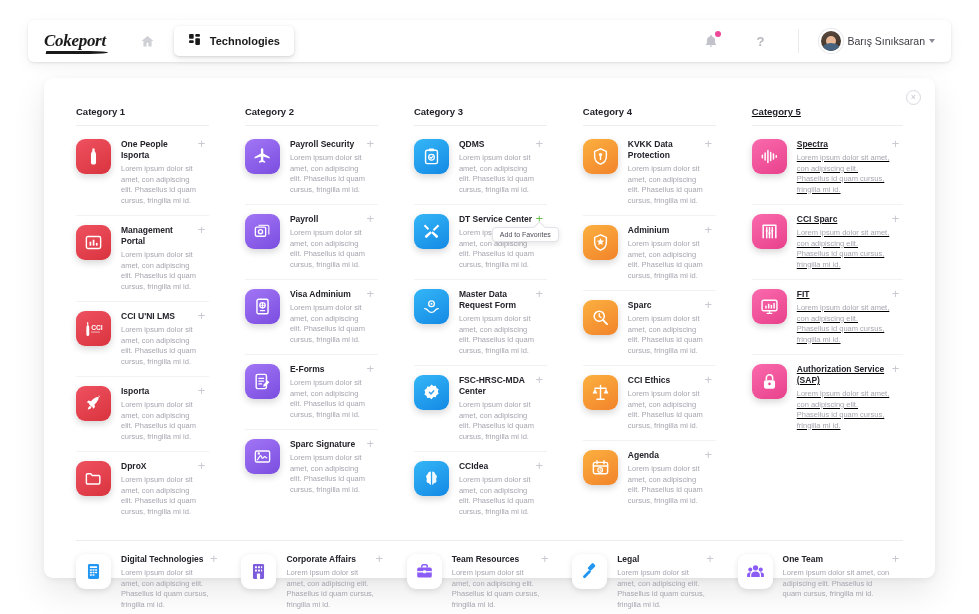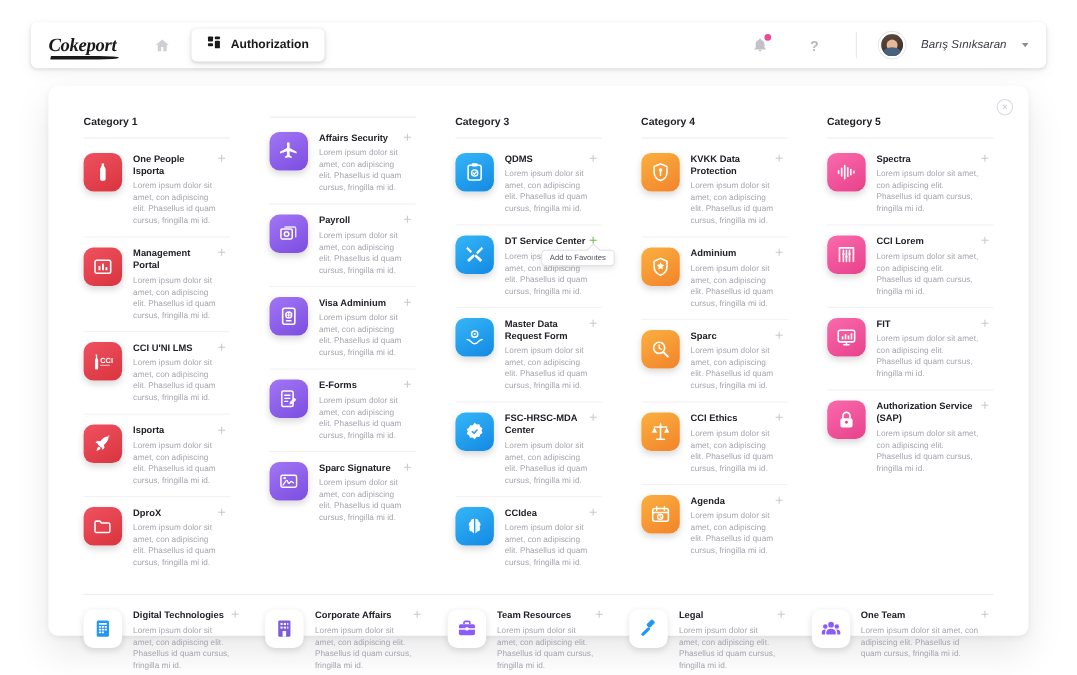--- a/index.html
+++ b/index.html
@@ -85,22 +85,22 @@
     width: 20px; height: 20px;
     display: flex; align-items: center; justify-content: center;
     font-size: 13px; color: #b6b6bd; font-weight: bold;
     cursor: pointer;
   }
   .hdr-divider {
     width: 1px; height: 24px; background: #e9e9ee;
     margin: 0 20px 0 28px;
   }
   .user-chip {
-    display: flex; align-items: center; gap: 14px;
-    margin-right: 16px; cursor: pointer; font-style: italic;
+    display: flex; align-items: center; gap: 4px;
+    margin-right: 16px; cursor: pointer;
   }
   .avatar {
     width: 24px; height: 24px; border-radius: 50%;
     background: linear-gradient(160deg,#5b4a3e,#3a2e26);
     border: 2px solid #ffffff;
     box-shadow: 0 0 0 1px #e7e7ec;
     position: relative; overflow: hidden;
     flex: none;
   }
   .avatar::before {
@@ -145,21 +145,21 @@
     padding: 28px 32px 0 32px;
   }
   .cat-row {
     display: flex;
     gap: 16px;
   }
   .cat-col {
     width: 20%;
     padding-right: 20px;
   }
-  .cat-col:last-child { padding-right: 0; }
+  .cat-col:last-child { padding-right: 0; text-decoration: underline; }
   .sec-title {
     font-size: 9.5px; font-weight: bold; color: #22222a;
     padding-bottom: 8px;
   }
   .sec-rule {
     height: 1px; background: #ededf1; margin-bottom: 4px;
   }
   
   .app-card {
     display: flex;
@@ -252,21 +252,21 @@
 
     <div class="applications-tab">
       <span class="grid-ico">
         <svg width="13" height="13" viewBox="0 0 24 24">
           <rect x="2" y="2" width="8.5" height="8.5" rx="1.5" fill="#1a1a1a"></rect>
           <rect x="13.5" y="2" width="8.5" height="5" rx="1.5" fill="#1a1a1a"></rect>
           <rect x="2" y="13.5" width="8.5" height="5" rx="1.5" fill="#1a1a1a"></rect>
           <rect x="13.5" y="9.5" width="8.5" height="12.5" rx="1.5" fill="#1a1a1a"></rect>
         </svg>
       </span>
-      <span class="lbl">Authorization</span>
+      <span class="lbl">Technologies</span>
     </div>
 
     <div class="header-right">
       <div class="bell-wrap">
         <svg width="14" height="14" viewBox="0 0 24 24">
             <path fill="#c2c2cb" d="M12 22a2.2 2.2 0 0 0 2.2-2.2H9.8A2.2 2.2 0 0 0 12 22Zm7-6v-5a7 7 0 0 0-5.3-6.8V3.5a1.7 1.7 0 1 0-3.4 0v.7A7 7 0 0 0 5 11v5l-2 2v1h18v-1Z"></path>
           </svg>
         <span class="bell-dot"></span>
       </div>
       <div class="help-btn">?</div>
@@ -347,29 +347,30 @@
                 </svg>
               </div>
               <div class="app-txt">
                 <div class="app-name">DproX</div>
                 <div class="app-desc">Lorem ipsum dolor sit amet, con adipiscing elit. Phasellus id quam cursus, fringilla mi id.</div>
               </div>
               <div class="plus">+</div>
             </div>
           </div>
           <div class="cat-col">
+            <div class="sec-title">Category 2</div>
             <div class="sec-rule"></div>
             <div class="app-card">
               <div class="tile" style="background: linear-gradient(150deg, rgb(162, 118, 245), rgb(123, 77, 224));">
                 <svg width="19" height="19" viewBox="0 0 24 24">
                   <path fill="#ffffff" d="M21 14.5v-2l-8-4.2V3.2a1.5 1.5 0 0 0-3 0v5.1l-8 4.2v2l8-2.4v4.6l-2.4 1.5v1.6l3.9-1 3.9 1v-1.6L13 16.7v-4.6Z"></path>
                 </svg>
               </div>
               <div class="app-txt">
-                <div class="app-name">Affairs Security</div>
+                <div class="app-name">Payroll Security</div>
                 <div class="app-desc">Lorem ipsum dolor sit amet, con adipiscing elit. Phasellus id quam cursus, fringilla mi id.</div>
               </div>
               <div class="plus">+</div>
             </div>
             <div class="app-card">
               <div class="tile" style="background: linear-gradient(150deg, rgb(162, 118, 245), rgb(123, 77, 224));">
                 <svg width="19" height="19" viewBox="0 0 24 24">
                   <rect x="3" y="6.5" width="13" height="11.5" rx="1.6" fill="none" stroke="#ffffff" stroke-width="1.7"></rect>
                   <circle cx="9.5" cy="12.2" r="2.6" fill="none" stroke="#ffffff" stroke-width="1.7"></circle>
                   <path d="M7 4.3h11.5A1.6 1.6 0 0 1 20 5.9v10" fill="none" stroke="#ffffff" stroke-width="1.6" opacity=".85"></path>
@@ -596,21 +597,21 @@
                     <path d="M8.5 7v12.8M12 7v12.8M15.5 7v12.8"></path>
                   </g>
                   <g fill="#ffffff">
                     <rect x="7.2" y="10" width="2.6" height="2.4" rx=".9"></rect>
                     <rect x="10.7" y="13" width="2.6" height="2.4" rx=".9"></rect>
                     <rect x="14.2" y="10" width="2.6" height="2.4" rx=".9"></rect>
                   </g>
                 </svg>
               </div>
               <div class="app-txt">
-                <div class="app-name">CCI Lorem</div>
+                <div class="app-name">CCI Sparc</div>
                 <div class="app-desc">Lorem ipsum dolor sit amet, con adipiscing elit. Phasellus id quam cursus, fringilla mi id.</div>
               </div>
               <div class="plus">+</div>
             </div>
             <div class="app-card">
               <div class="tile" style="background: linear-gradient(150deg, rgb(250, 106, 173), rgb(232, 65, 140));">
                 <svg width="19" height="19" viewBox="0 0 24 24">
                   <rect x="2.6" y="4" width="18.8" height="13.4" rx="2" fill="none" stroke="#ffffff" stroke-width="1.8"></rect>
                   <path d="M9 20.6h6M12 17.4v3.2" stroke="#ffffff" stroke-width="1.7" stroke-linecap="round"></path>
                   <g fill="#ffffff">

